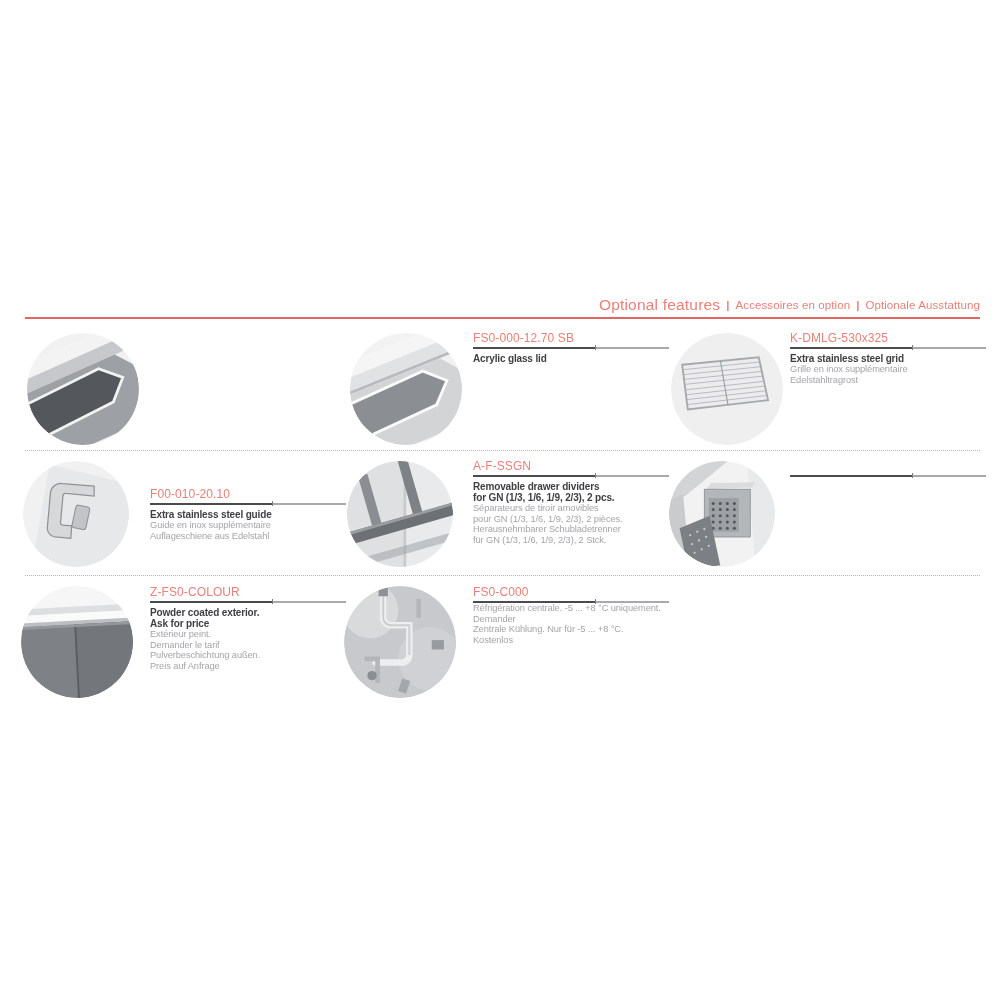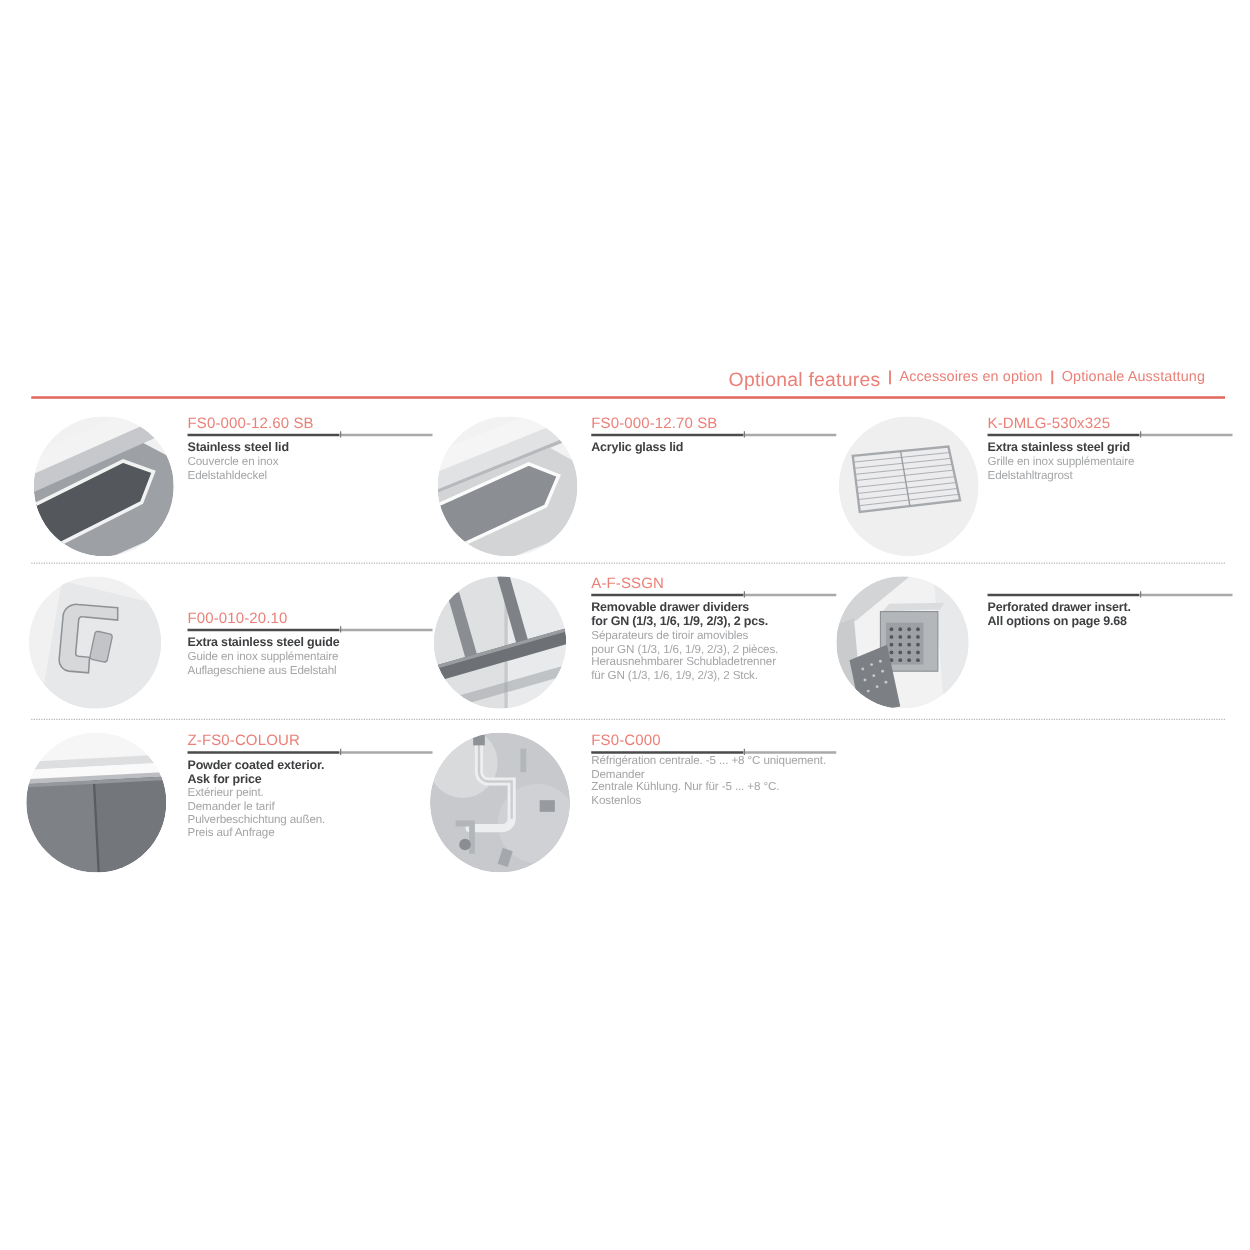--- a/index.html
+++ b/index.html
@@ -1,18 +1,18 @@
 <!DOCTYPE html>
 <html style="--accent-text: #ea8078; --accent-line: #e2675e; --title: #3e3f41; --desc: #a4a5a7; --rule-dark: #4b4b4d; --rule-light: #a9a9ab; --dotted: #b6b7b9; --photo-bg: #efeff0;"><head>
 <meta charset="utf-8">
 <style>
   html,body{margin:0;padding:0;background:#fff;}
   #page{position:relative;width:1000px;height:1000px;background:#fff;
         font-family:"Liberation Sans",sans-serif;overflow:hidden;}
-  .hdr{position:absolute;top:296px;right:36px;display:flex;align-items:flex-start;gap:6px;
+  .hdr{position:absolute;top:296px;right:20px;display:flex;align-items:center;gap:6px;
        color:var(--accent-text,#ea8078);white-space:nowrap;}
   .hdr .en{font-size:15.5px;letter-spacing:.2px;}
   .hdr .sub{font-size:11.5px;letter-spacing:.1px;}
   .hdr .bar{font-size:11.5px;font-weight:bold;}
   .redline{position:absolute;left:25px;width:955px;top:317px;height:2px;
            background:var(--accent-line,#e2675e);}
   .dotline{position:absolute;left:25px;width:955px;height:0;
            border-top:1.5px dotted var(--dotted,#b6b7b9);}
   .photo{position:absolute;border-radius:50%;overflow:hidden;}
   .photo svg{display:block;width:100%;height:100%;}
@@ -54,31 +54,20 @@
       <g clip-path="url(#cp1)">
         <rect width="120" height="120" fill="#f1f1f2"></rect>
         <g transform="rotate(-24 60 60)">
           <rect x="-40" y="10" width="200" height="18" fill="#f3f3f4"></rect>
           <rect x="-40" y="26" width="200" height="14" fill="#c6c8cb"></rect>
           <polygon points="-40,40 106,40 128,68 106,118 -40,118" fill="#9da0a4"></polygon>
           <polygon points="-36,52 84,47 104,66 84,86 -36,92" fill="#54575b" stroke="#f2f2f3" stroke-width="3"></polygon>
         </g>
       </g>
     </svg>
-  </div>
-  <div class="txt" style="left:150px;top:332px">
-    <div class="code">FS0-000-12.60 SB</div>
-    <div class="rule"></div>
-    <div class="titles">
-      <div>Stainless steel lid</div>
-    </div>
-    <div class="descs">
-      <div>Couvercle en inox</div>
-      <div>Edelstahldeckel</div>
-    </div>
   </div>
 
   <div class="photo" style="left:350px;top:333px;width:112px;height:112px">
     <svg viewBox="0 0 120 120">
         <defs>
           <clipPath id="cp2">
             <circle cx="60" cy="60" r="60"></circle>
           </clipPath>
         </defs>
       <g clip-path="url(#cp2)">
@@ -252,24 +241,20 @@
           <circle cx="29" cy="104" r="1.3"></circle>
             <circle cx="37" cy="100" r="1.3"></circle>
             <circle cx="45" cy="96" r="1.3"></circle>
         </g>
       </g>
     </svg>
   </div>
   <div class="txt" style="left:790px;top:460px">
     <div class="code"></div>
     <div class="rule"></div>
-    <div class="titles">
-      <div>Perforated drawer insert.</div>
-      <div>All options on page 9.68</div>
-    </div>
   </div>
 
   <div class="photo" style="left:21px;top:586px;width:112px;height:112px">
     <svg viewBox="0 0 120 120">
         <defs>
           <clipPath id="cp7">
             <circle cx="60" cy="60" r="60"></circle>
           </clipPath>
         </defs>
       <g clip-path="url(#cp7)">

